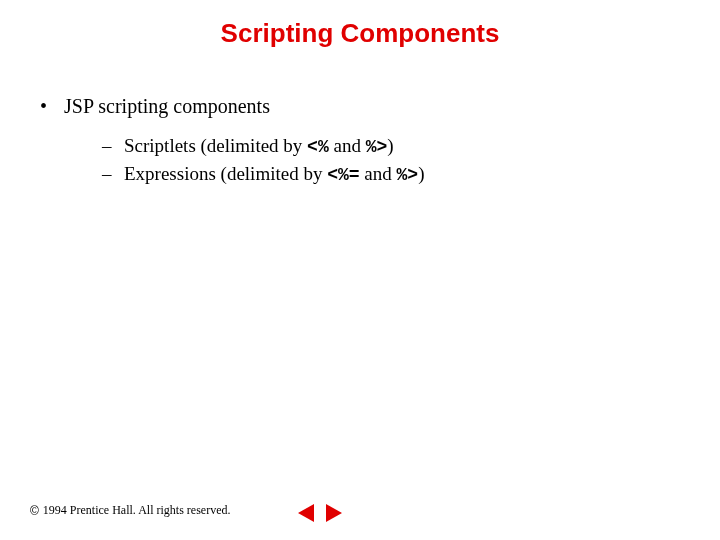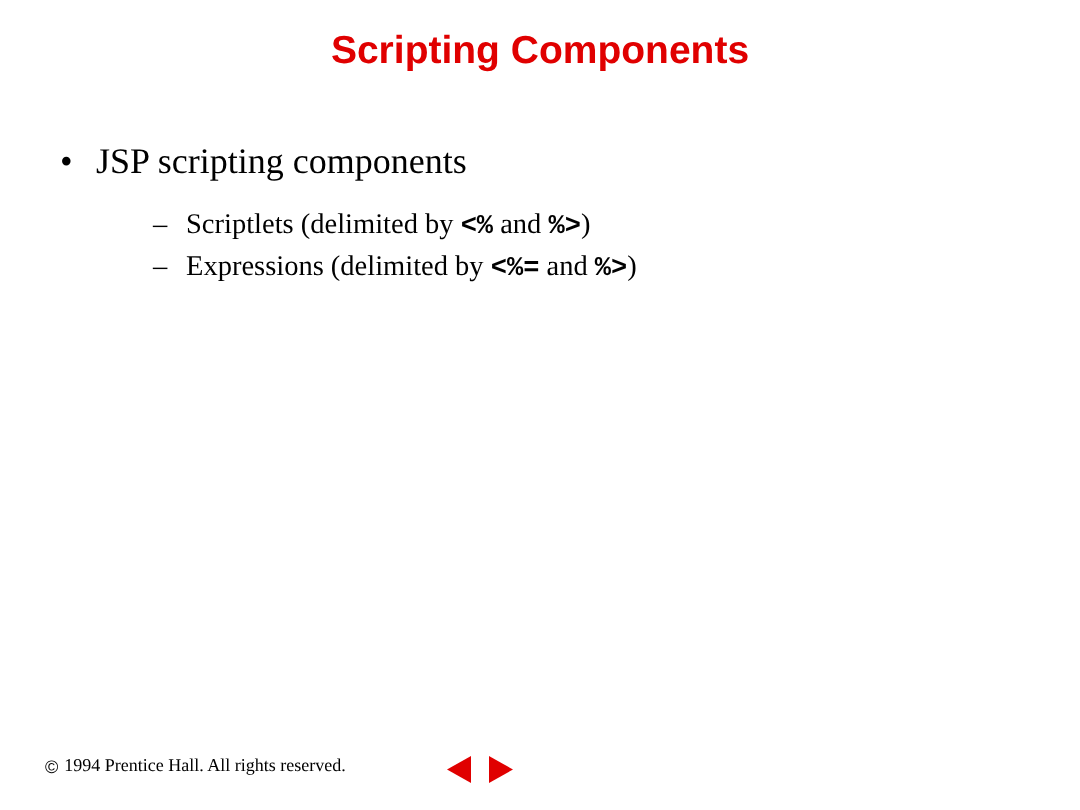--- a/index.html
+++ b/index.html
@@ -29,21 +29,21 @@
     font-size: 26px;
     color: #e00000;
   }
   .content {
     position: absolute;
     top: 95px;
     left: 40px;
     right: 40px;
   }
   .lvl1 {
-    font-size: 24px;
+    font-size: 20px;
     margin: 0 0 14px 0;
   }
   .bullet1 {
     display: inline-block;
     width: 24px;
   }
   .sub {
     margin-left: 62px;
   }
   .lvl2 {

